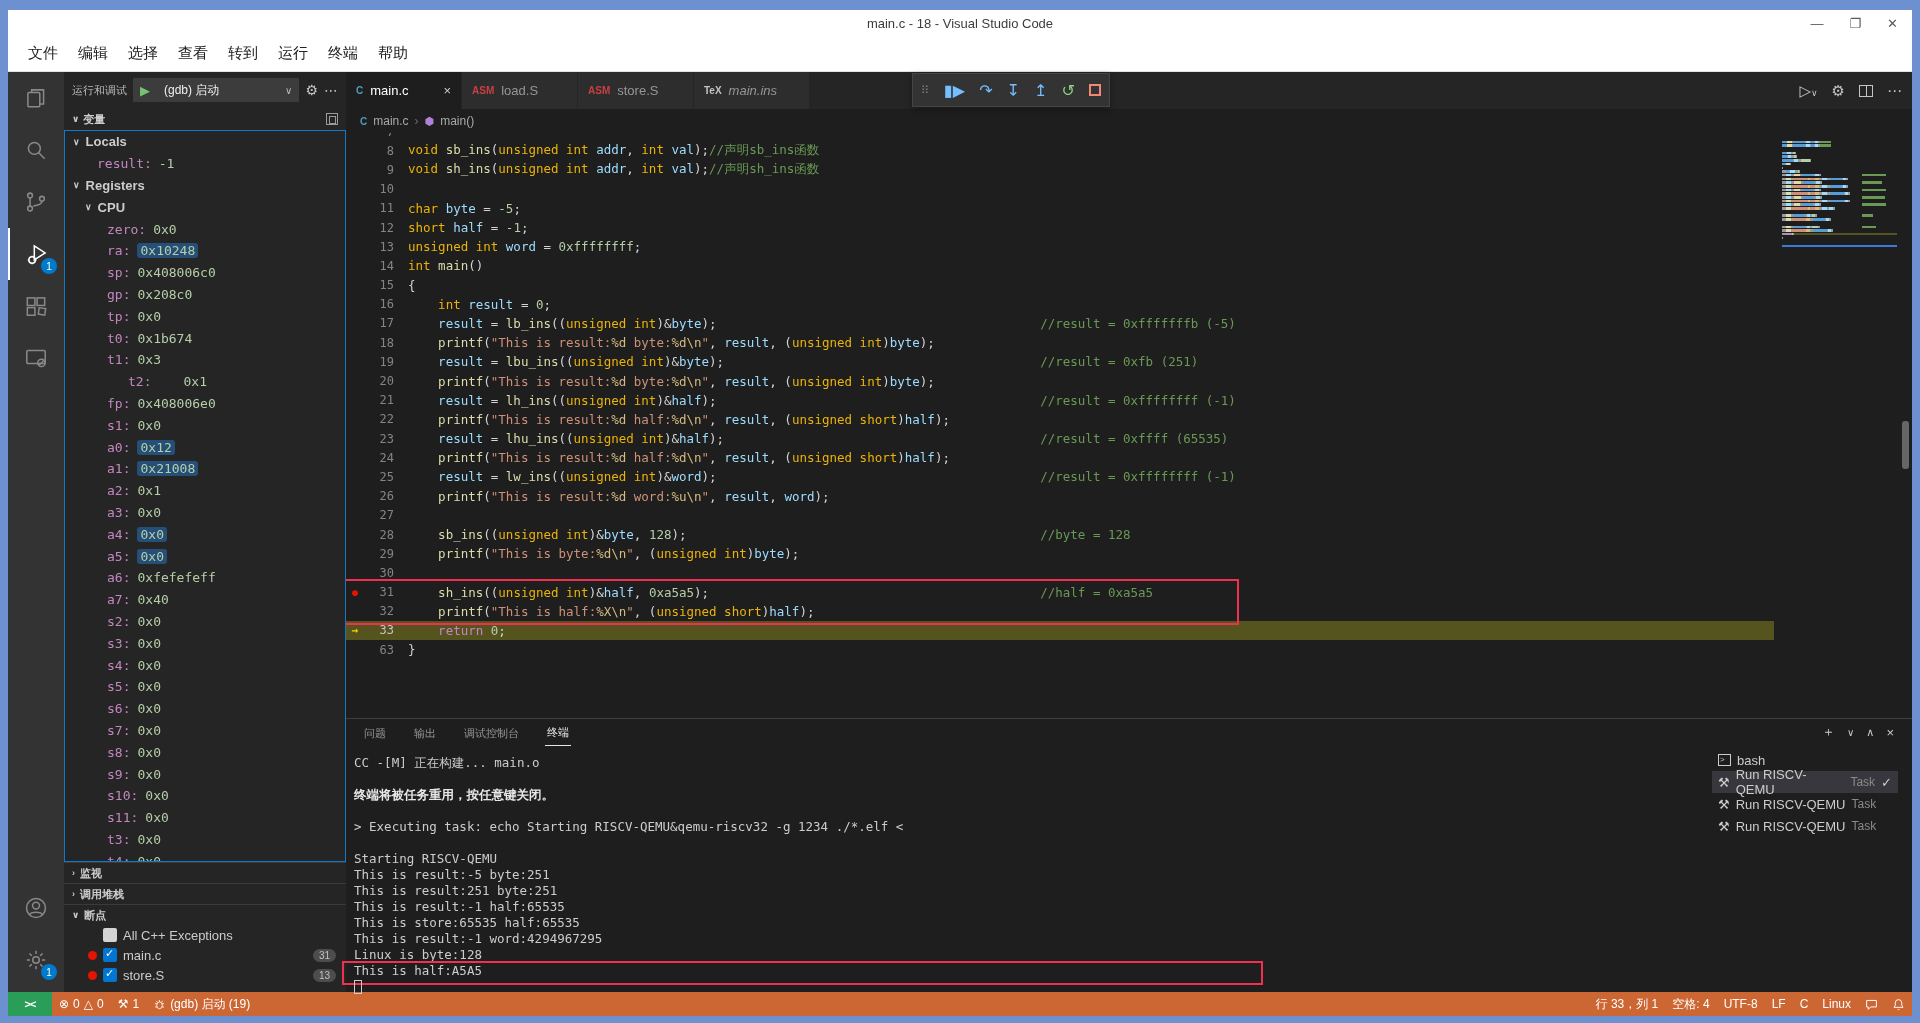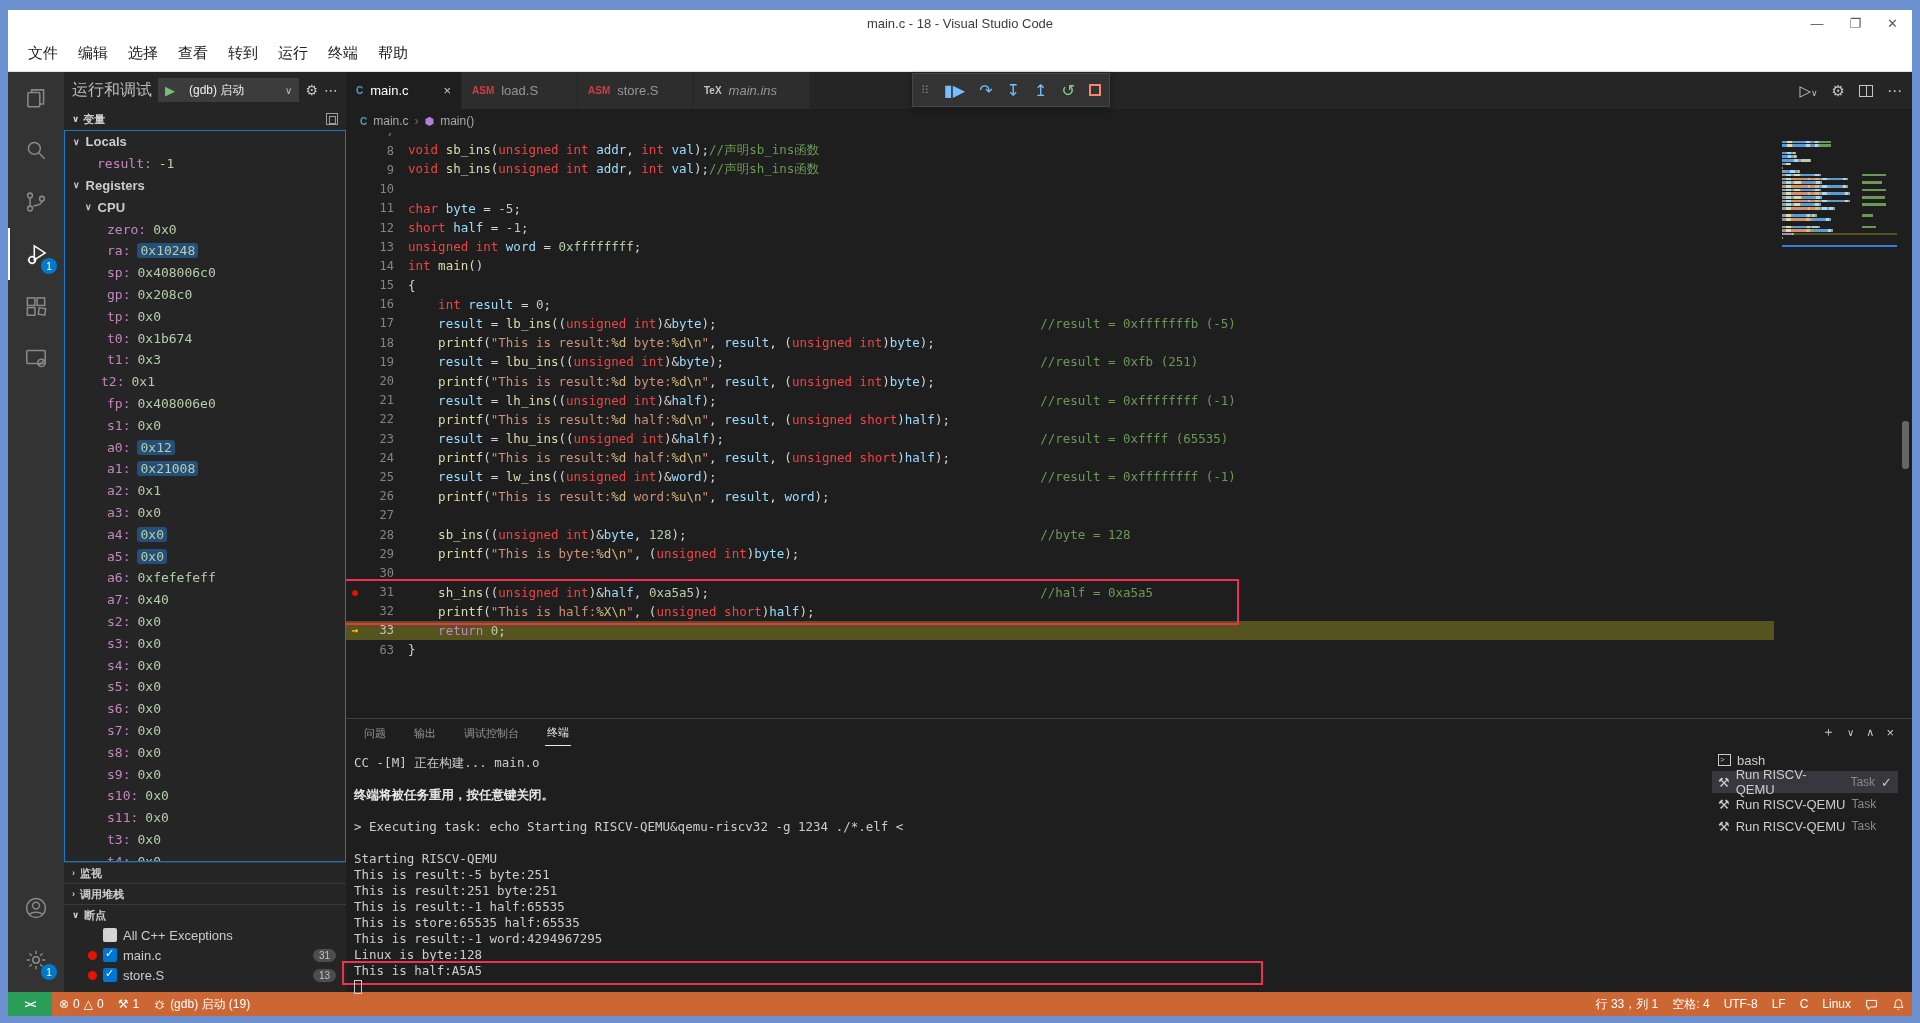--- a/index.html
+++ b/index.html
@@ -22,21 +22,21 @@
   #activitybar { width:56px; background:#333333; display:flex; flex-direction:column; align-items:center; flex:0 0 auto; }
   .act-icon { width:56px; height:52px; display:flex; align-items:center; justify-content:center; position:relative; color:#898989; }
   .act-icon svg { width:26px; height:26px; stroke:currentColor; fill:none; stroke-width:1.4; }
   .act-icon.active { color:#ffffff; border-left:2px solid #ffffff; }
   .act-badge { position:absolute; right:7px; bottom:6px; background:#007acc; color:#fff; font-size:10px; min-width:16px; height:16px; border-radius:9px; display:flex; align-items:center; justify-content:center; }
   #activity-bottom { margin-top:auto; margin-bottom:6px; display:flex; flex-direction:column; align-items:center; }
 
   
   #sidebar { width:282px; background:#252526; display:flex; flex-direction:column; flex:0 0 auto; color:#cccccc; }
   #debug-toolbar { height:36px; display:flex; align-items:center; padding:0 8px; gap:6px; flex:0 0 auto; }
-  #debug-toolbar .lbl { font-size:16px; color:#bbbbbb; white-space:nowrap; }
+  #debug-toolbar .lbl { font-size:11px; color:#bbbbbb; white-space:nowrap; }
   #start-btn { color:#75c275; font-size:13px; }
   #config-select { background:#3c3c3c; border:1px solid #3c3c3c; color:#f0f0f0; font-size:12px; height:24px; display:flex; align-items:center; gap:14px; padding:0 6px; flex:1; }
   #config-select .chev { color:#bbbbbb; font-size:10px; margin-left:auto; }
   .sb-icon { color:#c5c5c5; font-size:14px; }
   #variables-header { height:22px; display:flex; align-items:center; font-size:11px; font-weight:bold; color:#cccccc; padding:0 8px; gap:4px; flex:0 0 auto;}
   #variables-header .chev,.sec-chev { font-size:9px; color:#cccccc; }
   #variables-header .hdr-ico { margin-left:auto; width:12px; height:12px; border:1px solid #9a9a9a; position:relative; }
   #variables-header .hdr-ico::after { content:""; position:absolute; left:2px; top:2px; width:5px; height:6px; border:1px solid #9a9a9a; }
   #var-tree { height:732px; border:1px solid #0e7ac9; overflow:hidden; flex:0 0 auto; font-family:"DejaVu Sans Mono",monospace; font-size:13px; }
   .tree-row { height:21.8px; display:flex; align-items:center; white-space:nowrap; }
@@ -79,21 +79,21 @@
   
   #code-area { flex:1; position:relative; overflow:hidden; background:#1e1e1e; }
   #code-lines { position:absolute; left:0; top:0; right:138px; }
   .code-row { height:19.2px; display:flex; align-items:center; font-family:"DejaVu Sans Mono",monospace; font-size:12.5px; white-space:pre; position:relative; }
   .code-row .glyph { width:18px; text-align:center; flex:0 0 auto; font-size:11px; }
   .code-row .lnum { width:30px; text-align:right; color:#858585; flex:0 0 auto; font-size:12px; }
   .code-row .ltext { padding-left:14px; }
   .code-row.current { background:#55541f; }
   .code-row.current .lnum { color:#c6c6c6; }
   .code-row.clip7 { margin-top:-11px; }
-  .sk{color:#ef4444}.skc{color:#c586c0}.sfn{color:#dcdcaa}.sv{color:#9cdcfe}.sn{color:#b5cea8}
+  .sk{color:#eab308}.skc{color:#c586c0}.sfn{color:#dcdcaa}.sv{color:#9cdcfe}.sn{color:#b5cea8}
   .ss{color:#ce9178}.sf{color:#d7ba7d}.sc{color:#6a9955}.sp{color:#d4d4d4}
   .glyph .bpt { color:#e51400; font-size:10px; }
   .glyph .cur { color:#ffcc00; font-weight:bold; }
   #code-redbox { position:absolute; border:2px solid #f0304e; left:-13px; width:906px; }
   #minimap { position:absolute; right:15px; top:4px; width:115px; }
   .mm-row { height:2.6px; margin-bottom:1.1px; display:flex; overflow:hidden; }
   .mm-row span { height:2.6px; display:inline-block; flex:0 0 auto; }
   #mm-blue { position:absolute; right:0; left:0; height:2px; background:#3a7bd5; }
   #v-scroll { position:absolute; right:3px; top:288px; width:7px; height:48px; background:rgba(190,190,190,.45); border-radius:3px; }
 
@@ -268,21 +268,21 @@
             <span class="vval">0x0</span>
           </div>
           <div class="tree-row" style="padding-left: 42px;">
             <span class="vname">t0:</span>
             <span class="vval">0x1b674</span>
           </div>
           <div class="tree-row" style="padding-left: 42px;">
             <span class="vname">t1:</span>
             <span class="vval">0x3</span>
           </div>
-          <div class="tree-row" style="padding-left: 36px;">
+          <div class="tree-row" style="padding-left: 63px; gap: 25px;">
             <span class="vname">t2:</span>
             <span class="vval">0x1</span>
           </div>
           <div class="tree-row" style="padding-left: 42px;">
             <span class="vname">fp:</span>
             <span class="vval">0x408006e0</span>
           </div>
           <div class="tree-row" style="padding-left: 42px;">
             <span class="vname">s1:</span>
             <span class="vval">0x0</span>

